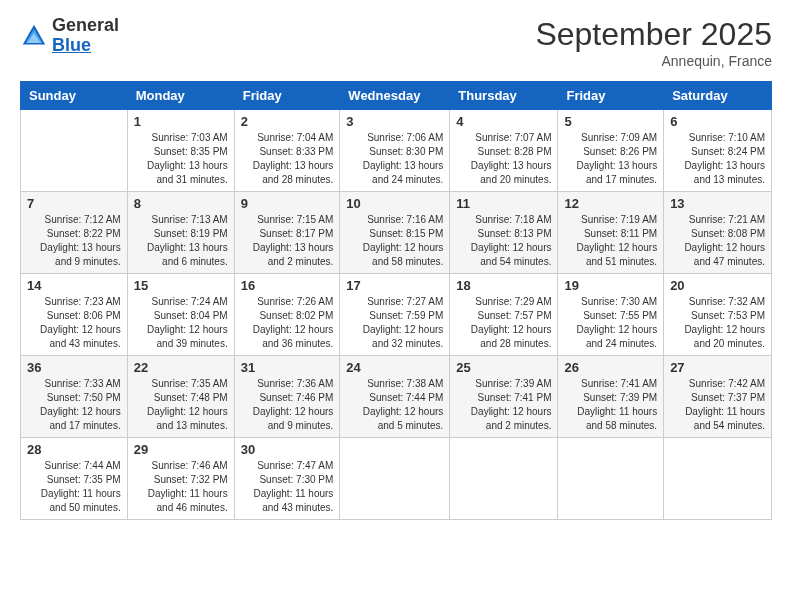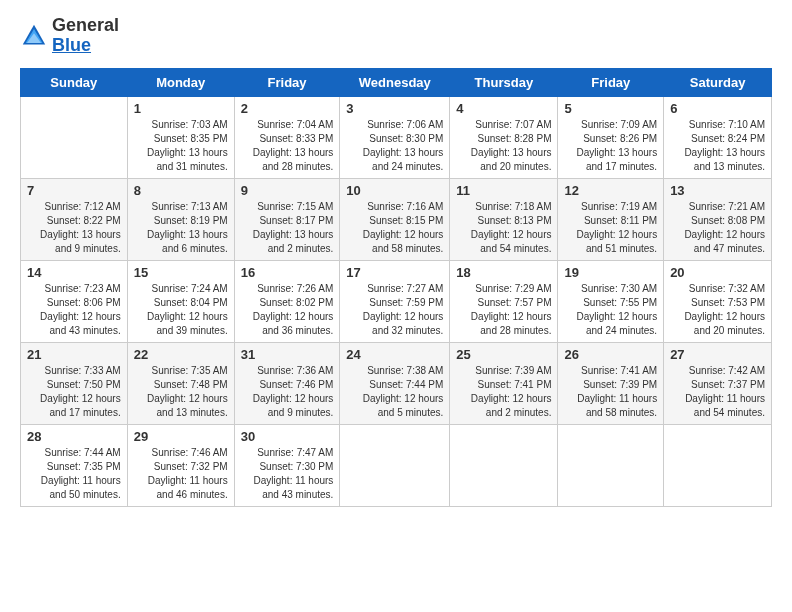--- a/index.html
+++ b/index.html
@@ -52,21 +52,21 @@
     .calendar {
       width: 100%;
       border-collapse: collapse;
       border: 1px solid #ccc;
     }
     .calendar th {
       background-color: #1565C0;
       color: #fff;
       font-size: 13px;
       font-weight: bold;
-      text-align: center;
+      text-align: left;
       padding: 6px 8px;
       border: 1px solid #1565C0;
     }
     .calendar td {
       vertical-align: top;
       border: 1px solid #ccc;
       padding: 4px 6px;
       font-size: 10.5px;
       color: #333;
       width: 113px;
@@ -100,20 +100,22 @@
         <polygon points="20,4 36,32 4,32" fill="#1565C0"></polygon>
         <polygon points="20,10 32,30 8,30" fill="#42A5F5"></polygon>
         <polygon points="20,16 30,30 10,30" fill="#90CAF9"></polygon>
       </svg>
       <div class="logo-text">
         <span class="general">General</span>
         <span class="blue">Blue</span>
       </div>
     </div>
     <div class="title-block">
+      <div class="main-title">September 2025</div>
+      <div class="subtitle">Annequin, France</div>
     </div>
   </div>
 
   <table class="calendar">
     <thead>
       <tr>
       <th>Sunday</th>
           <th>Monday</th>
           <th>Friday</th>
           <th>Wednesday</th>
@@ -205,21 +207,21 @@
             <div class="day-number">19</div>
             <div class="day-info">Sunrise: 7:30 AM<br>Sunset: 7:55 PM<br>Daylight: 12 hours and 24 minutes.</div>
           </td>
           <td>
             <div class="day-number">20</div>
             <div class="day-info">Sunrise: 7:32 AM<br>Sunset: 7:53 PM<br>Daylight: 12 hours and 20 minutes.</div>
           </td>
         </tr>
         <tr>
           <td>
-            <div class="day-number">21</div>
+            <div class="day-number">36</div>
             <div class="day-info">Sunrise: 7:33 AM<br>Sunset: 7:50 PM<br>Daylight: 12 hours and 17 minutes.</div>
           </td>
           <td>
             <div class="day-number">22</div>
             <div class="day-info">Sunrise: 7:35 AM<br>Sunset: 7:48 PM<br>Daylight: 12 hours and 13 minutes.</div>
           </td>
           <td>
             <div class="day-number">31</div>
             <div class="day-info">Sunrise: 7:36 AM<br>Sunset: 7:46 PM<br>Daylight: 12 hours and 9 minutes.</div>
           </td>

